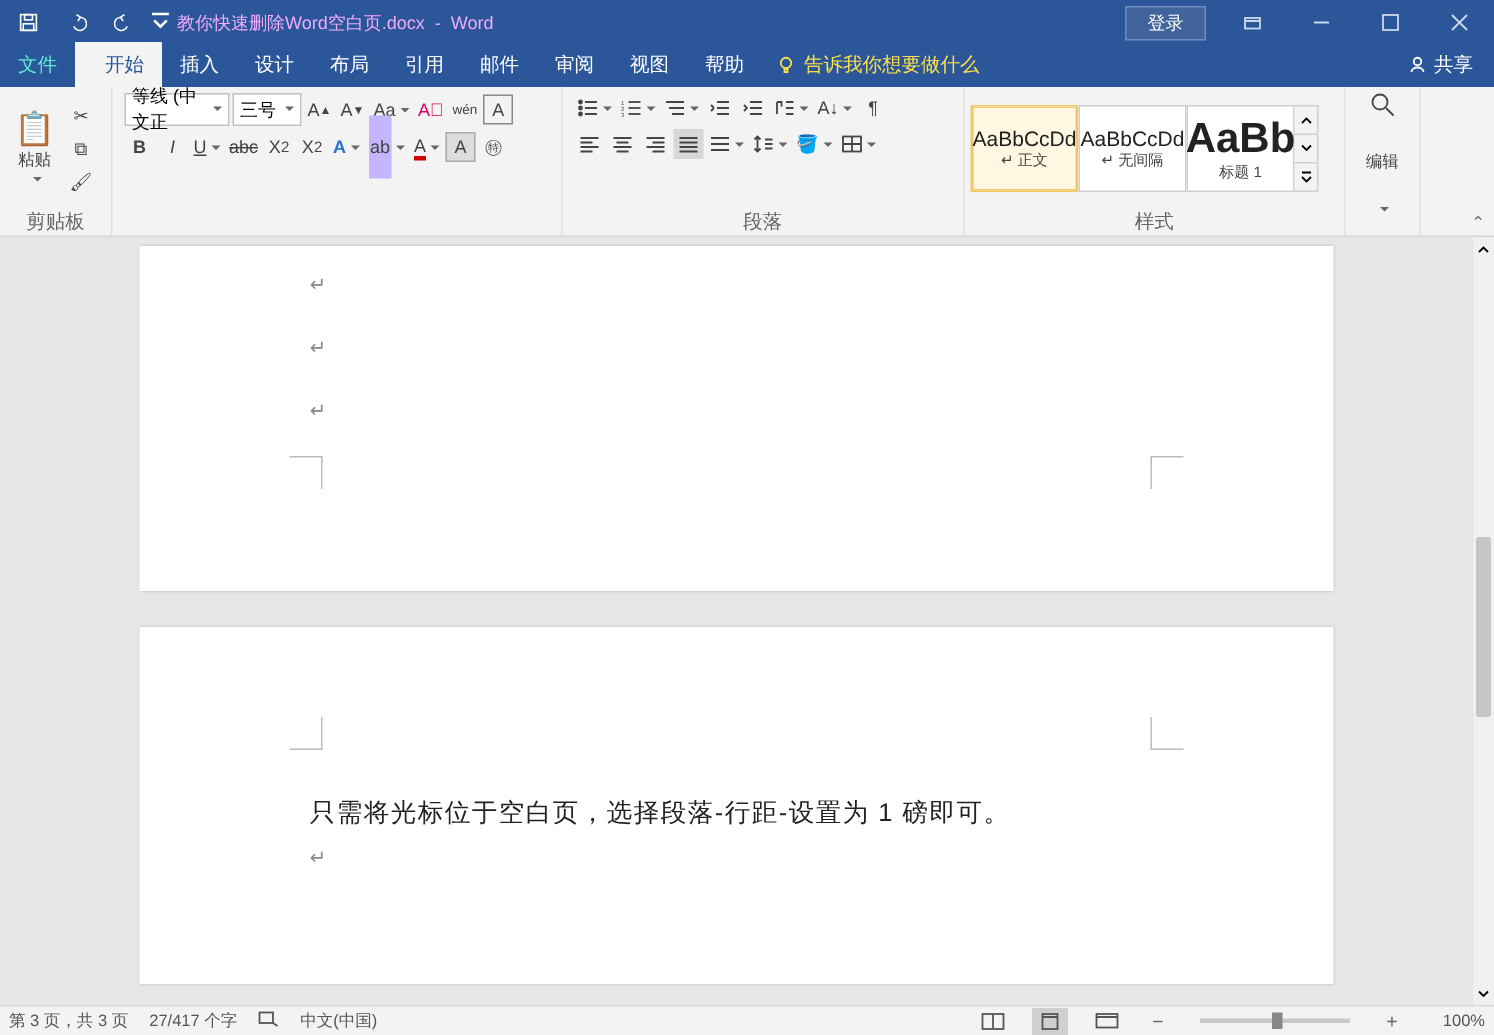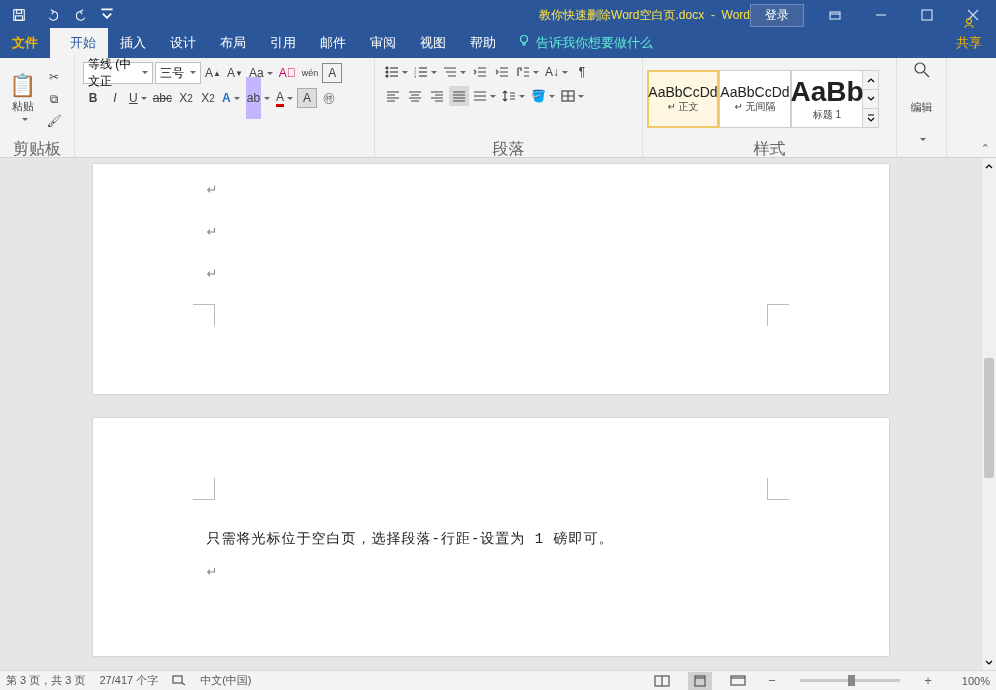--- a/index.html
+++ b/index.html
@@ -3,40 +3,40 @@
 <meta charset="utf-8">
 <style>
 * { margin: 0; padding: 0; box-sizing: border-box; font-family: "Microsoft YaHei", "Segoe UI", sans-serif; }
 body { width: 996px; height: 690px; background: #e6e6e6; overflow: hidden; position: relative; }
 
 
 .titlebar { height: 30px; background: #2b579a; display: flex; align-items: center; color: #fff; font-size: 12px; }
 .titlebar .qat { display: flex; align-items: center; gap: 2px; padding: 0 4px; }
 .tb-btn { width: 30px; height: 28px; display: flex; align-items: center; justify-content: center; cursor: pointer; }
 .tb-btn svg { width: 14px; height: 14px; }
-.titlebar .title { flex: 1; text-align: right; color: #fde047; }
+.titlebar .title { flex: 1; text-align: left; color: #f0abfc; }
 .titlebar .right { display: flex; align-items: center; }
 .login-btn { background: #40649b; border: 1px solid #6d8bbb; padding: 2px 14px; font-size: 12px; color: #fff; margin-right: 8px; }
 .win-btn { width: 46px; height: 30px; display: flex; align-items: center; justify-content: center; cursor: pointer; color: #cbd9ef;}
 .win-btn svg { width: 12px; height: 12px; }
 
 
 .tabs { height: 28px; background: #2b579a; display: flex; align-items: flex-end; color: #fff; font-size: 13px; }
 .tab { padding: 6px 12px; cursor: pointer; }
 .tab.active { background: #f3f3f3; color: #2b579a; padding-left: 20px; }
-.tab.file { color: #eab308; font-weight: bold; }
+.tab.file { color: #5eead4; }
 .tabs .spacer { flex: 1; }
-.tell-me { display: flex; align-items: flex-start; gap: 6px; color: #5eead4; padding: 0 10px 6px 10px; }
-.share { display: flex; align-items: center; gap: 4px; padding: 0 14px 6px 0; color: #eab308; flex-direction: column; }
+.tell-me { display: flex; align-items: flex-end; gap: 6px; color: #fde047; padding: 0 10px 6px 10px; }
+.share { display: flex; align-items: center; gap: 4px; padding: 0 14px 6px 0; color: #ffffff; }
 
 
 .ribbon { height: 100px; background: #f3f3f3; border-bottom: 1px solid #d4d4d4; display: flex; position: relative; }
 .group { border-right: 1px solid #e1e1e1; display: flex; flex-direction: column; }
 .group-body { flex: 1; display: flex; align-items: center; padding: 2px 6px; gap: 4px; }
-.group-label { height: 18px; font-size: 16px; color: #666; text-align: center; position: relative; }
+.group-label { height: 18px; font-size: 13px; color: #666; text-align: center; position: relative; }
 
 .col { display: flex; flex-direction: column; align-items: center; gap: 20px; font-size: 11px; color: #444; }
 .vstack { display: flex; flex-direction: column; gap: 2px; }
 .hstack { display: flex; align-items: center; gap: 2px; }
 .btn { min-width: 20px; height: 20px; display: flex; align-items: center; justify-content: center; cursor: pointer; font-size: 12px; color: #444; padding: 0 2px; }
 .btn.drop::after { content: ""; border: 3px solid transparent; border-top-color: #666; margin-left: 3px; margin-top: 3px; }
 .sel { height: 22px; border: 1px solid #c0c0c0; background: #fff; font-size: 12px; padding: 0 16px 0 4px; display: flex; align-items: center; position: relative; }
 .sel::after { content: ""; position: absolute; right: 4px; top: 8px; border: 3px solid transparent; border-top-color: #666; }
 
 
@@ -73,21 +73,21 @@
 .p1-br::before { width:1px; height:22px; left:0; top:0;}
 .p1-br::after { width:22px; height:1px; left:0; top:0;}
 .p2-tl { left: 100px; top: 60px; }
 .p2-tl::before { width:1px; height:22px; right:0; bottom:0;}
 .p2-tl::after { width:22px; height:1px; right:0; bottom:0;}
 .p2-tr { right: 100px; top: 60px; }
 .p2-tr::before { width:1px; height:22px; left:0; bottom:0;}
 .p2-tr::after { width:22px; height:1px; left:0; bottom:0;}
 
 .para-mark { position:absolute; left: 114px; font-size: 13px; color:#888; }
-.body-text { position:absolute; left: 114px; top: 112px; font-size: 14px; color:#222; letter-spacing: 1px; font-family: Liberation Mono, monospace;}
+.body-text { position:absolute; left: 114px; top: 112px; font-size: 17px; color:#222; letter-spacing: 1px;}
 
 
 .vscroll { position: absolute; top: 158px; right: 0; bottom: 20px; width: 15px; background: #f0f0f0; border-left: 1px solid #e3e3e3;}
 .vs-btn { height: 15px; display:flex; align-items:center; justify-content:center;}
 .vs-thumb { position:absolute; left:2px; right:2px; top: 200px; height: 120px; background:#c6c6c6; border-radius:2px;}
 
 
 .status { position: absolute; left: 0; right: 0; bottom: 0; height: 20px; background: #f3f3f3; border-top: 1px solid #d9d9d9; display: flex; align-items: center; font-size: 11px; color: #555; padding: 0 6px; gap: 14px; }
 .status .spacer { flex: 1; }
 .view-btn { width: 24px; height: 18px; display:flex; align-items:center; justify-content:center; cursor:pointer;}

